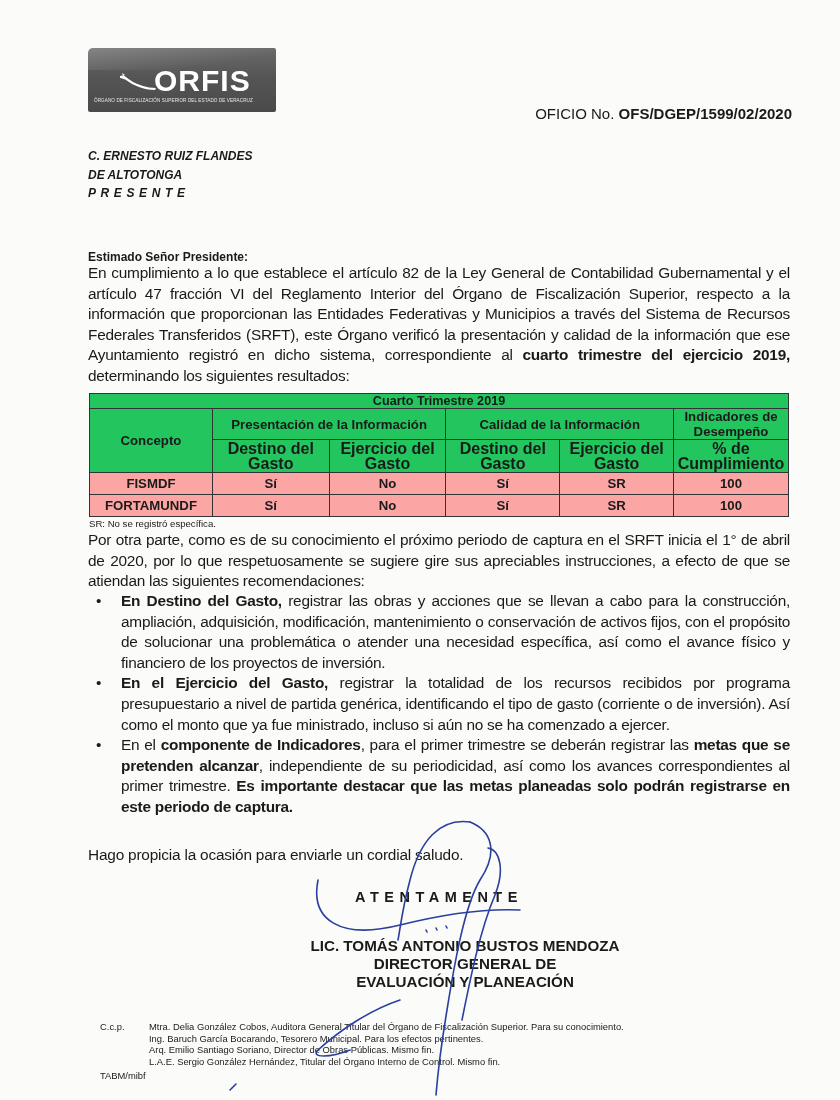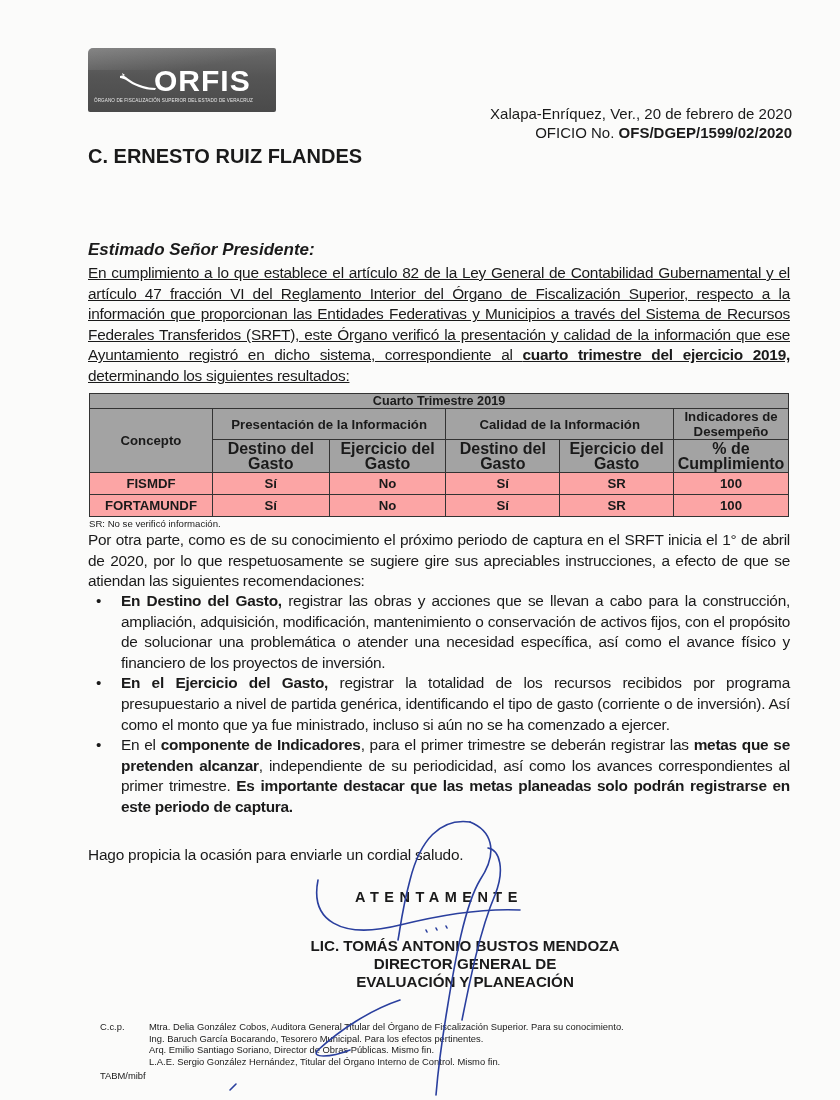--- a/index.html
+++ b/index.html
@@ -14,30 +14,30 @@
   }
   .logo .swoosh { position: absolute; left: 0; top: 0; width: 100%; height: 22px;
     background: linear-gradient(170deg, rgba(255,255,255,0.18), rgba(255,255,255,0) 70%); }
   .logo .map { position: absolute; left: 30px; top: 22px; width: 40px; height: 22px; }
   .logo .brand { position: absolute; left: 66px; top: 16px; color: #fff; font-weight: bold;
     font-size: 30px; letter-spacing: 1px; font-family: "Liberation Sans", sans-serif; }
   .logo .sub { position: absolute; left: 6px; top: 50px; width: 168px; color: #e8e8e8;
     font-size: 4.6px; white-space: nowrap; letter-spacing: 0.1px; }
   .dateblock { position: absolute; right: 48px; top: 104px; text-align: right; font-size: 15px; line-height: 19px; }
   .dateblock b { font-weight: bold; }
-  .addressee { position: absolute; left: 88px; top: 147px; font-weight: bold; font-size: 20px; line-height: 18.5px; }
+  .addressee { position: absolute; left: 88px; top: 147px; font-weight: bold; font-size: 12px; line-height: 18.5px; font-style: italic; }
   .spaced { letter-spacing: 4.6px; }
-  .salutation { position: absolute; left: 88px; top: 240px; font-weight: bold; font-style: italic; font-size: 17px; }
+  .salutation { position: absolute; left: 88px; top: 250px; font-weight: bold; font-size: 12px; }
   .p { position: absolute; left: 88px; width: 702px; font-size: 15.4px; line-height: 20.6px;
     text-align: justify; font-family: "Liberation Sans", sans-serif; letter-spacing: -0.25px; }
-  .p1 { top: 263px; text-decoration: underline; }
+  .p1 { top: 263px; }
   table.results { position: absolute; left: 89px; top: 393px; width: 700px; border-collapse: collapse;
     font-size: 13.2px; text-align: center; font-weight: bold; }
   table.results td, table.results th { border: 1px solid #333; padding: 0; line-height: 15px; }
-  table.results th { background: #a3a3a3; font-weight: bold; }
+  table.results th { background: #22c55e; font-weight: bold; }
   table.results .h0 th { height: 14px; line-height: 14px; font-size: 12.6px; }
   table.results .h1 th { height: 29px; }
   table.results .h2 th { height: 32px; font-size: 16px; }
   table.results td { height: 21px; background: #fca5a5; }
   .note { position: absolute; left: 89px; top: 518px; font-size: 9.6px; }
   .p2 { top: 530px; }
   ul.recs { position: absolute; left: 88px; top: 591px; width: 702px; margin: 0; padding: 0; list-style: none; }
   ul.recs li { position: relative; padding-left: 33px; font-size: 15.4px; line-height: 20.6px;
     text-align: justify; letter-spacing: -0.25px; margin-bottom: 0; }
   ul.recs li .bullet { position: absolute; left: 8px; top: 0; }
@@ -58,29 +58,30 @@
   <div class="swoosh"></div>
   <svg class="map" viewBox="0 0 40 22">
     <path d="M2 6 C6 4 9 8 12 10 C16 13 20 14 25 16 C29 17 33 18 38 18 L37 20 C31 20 26 19 21 17 C16 15 12 13 8 10 C6 9 4 8 2 8 Z" fill="#fff"></path>
     <path d="M4 3 L7 5 L5 6 Z" fill="#fff"></path>
   </svg>
   <div class="brand">ORFIS</div>
   <div class="sub">ÓRGANO DE FISCALIZACIÓN SUPERIOR DEL ESTADO DE VERACRUZ</div>
 </div>
 
 <div class="dateblock">
-  <div>Xalapa-Enríquez, Ver., 20 de febrero de 2020</div>
   <div>
     <span>OFICIO No.</span>
     <b>OFS/DGEP/1599/02/2020</b>
   </div>
 </div>
 
 <div class="addressee">
   <div>C. ERNESTO RUIZ FLANDES</div>
+  <div>DE ALTOTONGA</div>
+  <div class="spaced">PRESENTE</div>
 </div>
 
 <div class="salutation">Estimado Señor Presidente:</div>
 
 <div class="p p1"><span>En cumplimiento a lo que establece el artículo 82 de la Ley General de Contabilidad Gubernamental y el artículo 47 fracción VI del Reglamento Interior del Órgano de Fiscalización Superior, respecto a la información que proporcionan las Entidades Federativas y Municipios a través del Sistema de Recursos Federales Transferidos (SRFT), este Órgano verificó la presentación y calidad de la información que ese Ayuntamiento registró en dicho sistema, correspondiente al </span><b>cuarto trimestre del ejercicio 2019,</b><span> determinando los siguientes resultados:</span></div>
 
 <table class="results">
   <tbody>
       <tr class="h0">
     <th colspan="6">Cuarto Trimestre 2019</th>
@@ -109,21 +110,21 @@
   <tr>
     <td>FORTAMUNDF</td>
     <td>Sí</td>
     <td>No</td>
     <td>Sí</td>
     <td>SR</td>
     <td>100</td>
   </tr>
 </tbody>
   </table>
-<div class="note">SR: No se verificó información.</div>
+<div class="note">SR: No se registró específica.</div>
 
 <div class="p p2">Por otra parte, como es de su conocimiento el próximo periodo de captura en el SRFT inicia el 1° de abril de 2020, por lo que respetuosamente se sugiere gire sus apreciables instrucciones, a efecto de que se atiendan las siguientes recomendaciones:</div>
 
 <ul class="recs">
   <li>
     <span class="bullet">•</span>
     <b>En Destino del Gasto,</b><span> registrar las obras y acciones que se llevan a cabo para la construcción, ampliación, adquisición, modificación, mantenimiento o conservación de activos fijos, con el propósito de solucionar una problemática o atender una necesidad específica, así como el avance físico y financiero de los proyectos de inversión.</span>
   </li>
   <li>
     <span class="bullet">•</span>

